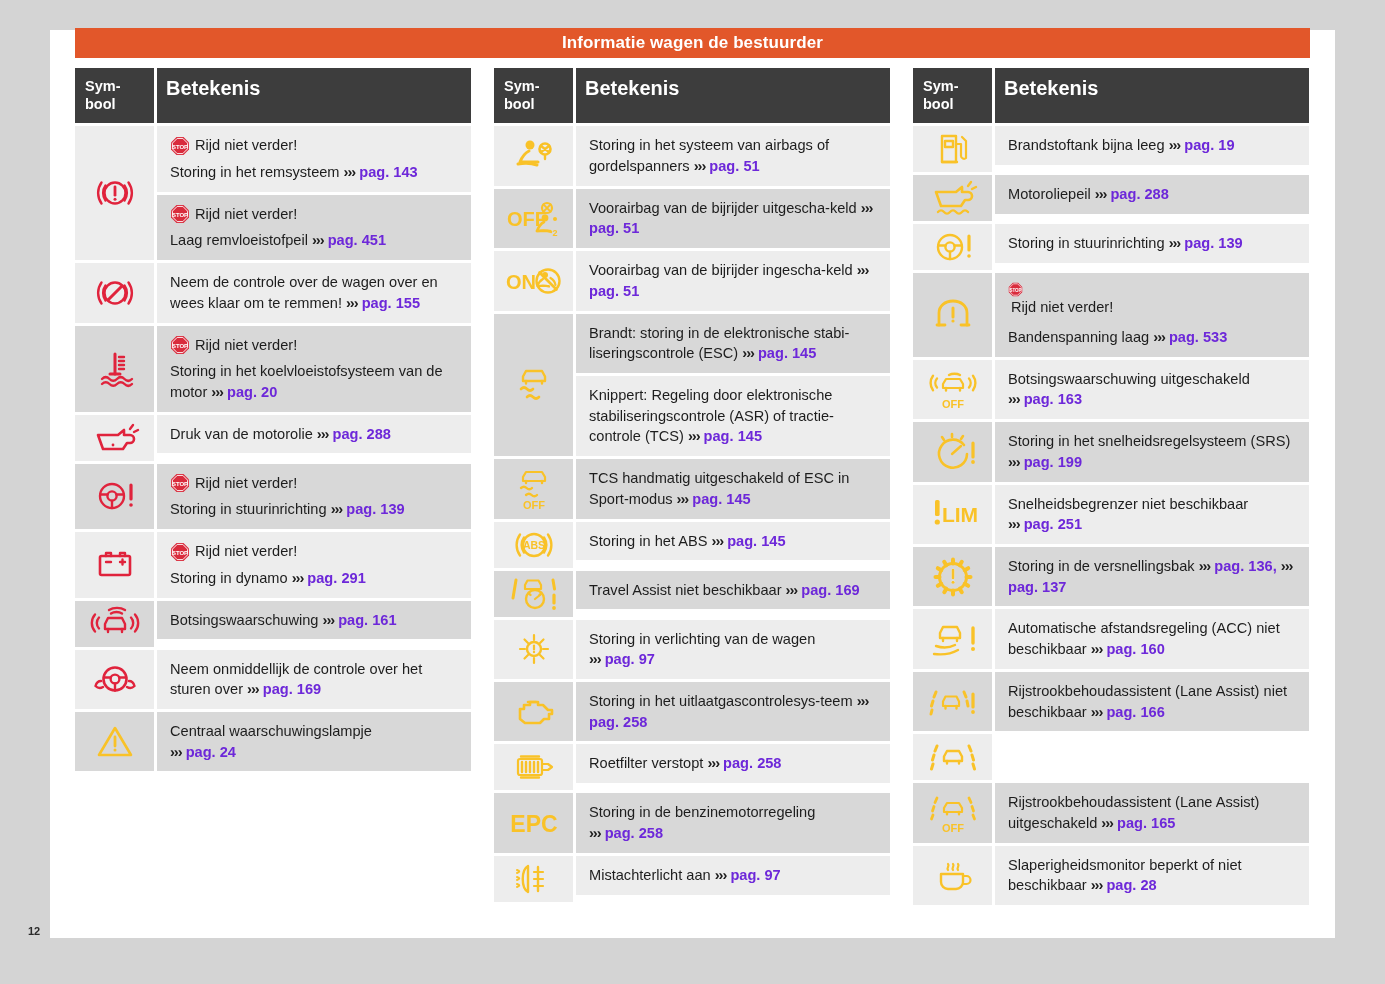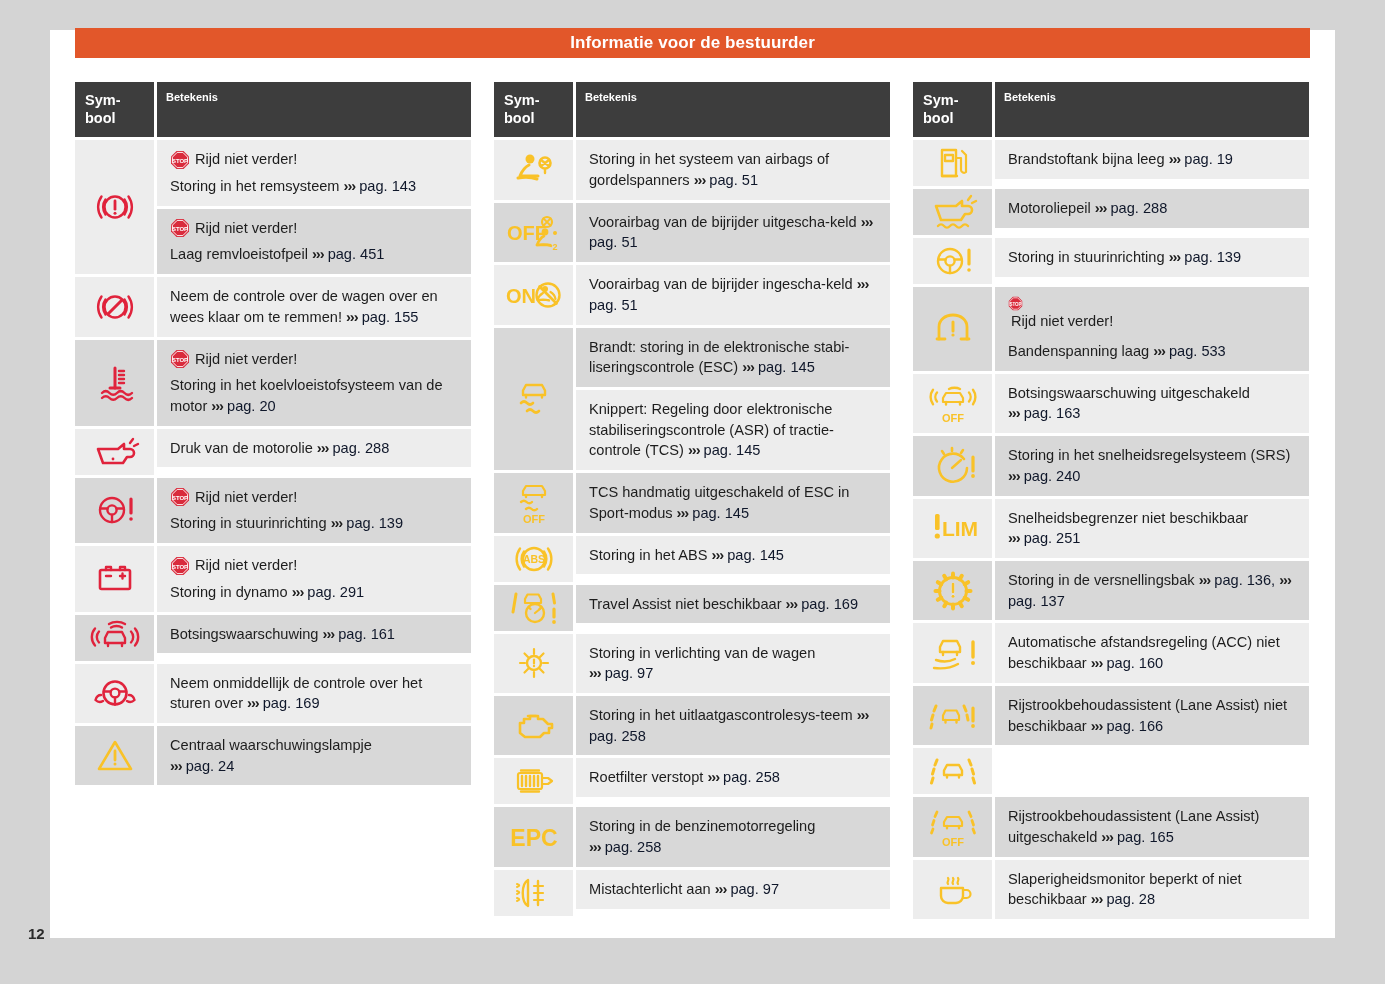--- a/index.html
+++ b/index.html
@@ -24,40 +24,40 @@
     font-size: 17px;
     font-weight: bold;
     display: flex;
     align-items: center;
     justify-content: center;
     letter-spacing: .1px;
   }
   #pagenum {
     position: absolute;
     left: 28px; top: 925px;
-    font-size: 15px; font-weight: bold; color: #2b2b2b;
+    font-size: 11px; font-weight: bold; color: #2b2b2b;
   }
   #cols {
     position: absolute;
-    left: 75px; top: 82px;
+    left: 75px; top: 68px;
     width: 1245px;
     display: flex;
     gap: 23px;
   }
   .col { width: 396px; }
 
   .thead { display: flex; background: #3d3d3d; }
   .thead .sym {
     width: 79px; min-width: 79px;
     color: #fff; font-weight: bold; font-size: 14.5px;
     padding: 9px 8px 10px 10px; line-height: 1.25;
   }
   .thead .sep { width: 3px; background: #fff; }
   .thead .bet {
-    flex: 1; color: #fff; font-weight: bold; font-size: 11px;
+    flex: 1; color: #fff; font-weight: bold; font-size: 20px;
     padding: 9px 8px 10px 9px;
   }
 
   .group { display: flex; }
   .symcell {
     width: 79px; min-width: 79px;
     display: flex; align-items: center; justify-content: center;
   }
   .gap { width: 3px; background: #fff; }
   .meancol { flex: 1; }
@@ -67,39 +67,39 @@
     font-size: 14.6px;
     color: #1d1d1d;
     line-height: 1.42;
   }
   .mrow + .mrow { border-top: 3px solid #ffffff; }
   .grp-sep { height: 3px; background: #fff; }
 
   .bg-a { background: #ededed; }
   .bg-b { background: #d8d8d8; }
 
-  .ref { font-weight: normal; color: #0f172a; white-space: nowrap; }
+  .ref { font-weight: bold; color: #6d28d9; white-space: nowrap; }
   .chev { font-weight: bold; letter-spacing: -1px; }
 
   .stopline { display: flex; align-items: center; gap: 5px; margin-bottom: 6px; }
   .stopline:last-child { margin-bottom: 0; }
   .stop-badge { flex: 0 0 auto; }
   .stop-sm { vertical-align: -3px; margin-right: 3px; }
   .txtline { display: block; }
 
   svg { display: block; }
   .ico { width: 58px; height: 46px; }
 </style>
 </head>
 <body>
 
 <div id="page"></div>
 
 <div id="titlebar">
-  <span>Informatie voor de bestuurder</span>
+  <span>Informatie wagen de bestuurder</span>
 </div>
 
 <div id="cols">
     <div class="col">
       <div class="thead">
         <div class="sym">Sym-<br>bool</div>
         <div class="sep"></div>
         <div class="bet">Betekenis</div>
       </div>
       <div class="grp-sep"></div>
@@ -600,21 +600,21 @@
           <svg class="ico" viewBox="0 0 58 46" fill="none" stroke="#f9c228" stroke-width="2.4" stroke-linecap="round" stroke-linejoin="round">
             <path d="M40 16a14 14 0 1 0 3 9" stroke-width="2.6"></path>
             <path d="M28 25l9-8" stroke-width="2.4"></path>
             <path d="M20 11l-2-3M28 8V5M37 10l2-3" stroke-width="2.6"></path>
             <path d="M49 14v14" stroke-width="3.2"></path>
             <circle cx="49" cy="33" r="1.9" fill="#f9c228" stroke="none"></circle>
           </svg>
         </div>
         <div class="gap"></div>
         <div class="meancol">
-          <div class="mrow bg-b"><span>Storing in het snelheidsregelsysteem (SRS) <span class="chev">›››</span> <span class="ref">pag. 240</span></span></div>
+          <div class="mrow bg-b"><span>Storing in het snelheidsregelsysteem (SRS) <span class="chev">›››</span> <span class="ref">pag. 199</span></span></div>
         </div>
       </div>
       <div class="grp-sep"></div>
       <div class="group">
         <div class="symcell bg-a">
           <svg class="ico" viewBox="0 0 58 46">
             <rect x="11" y="9" width="4.6" height="16" rx="1.6" fill="#f9c228"></rect>
             <circle cx="13.3" cy="31" r="2.6" fill="#f9c228"></circle>
             <text x="36" y="31" font-family="Liberation Sans, sans-serif" font-size="21" font-weight="bold" fill="#f9c228" text-anchor="middle">LIM</text>
           </svg>

